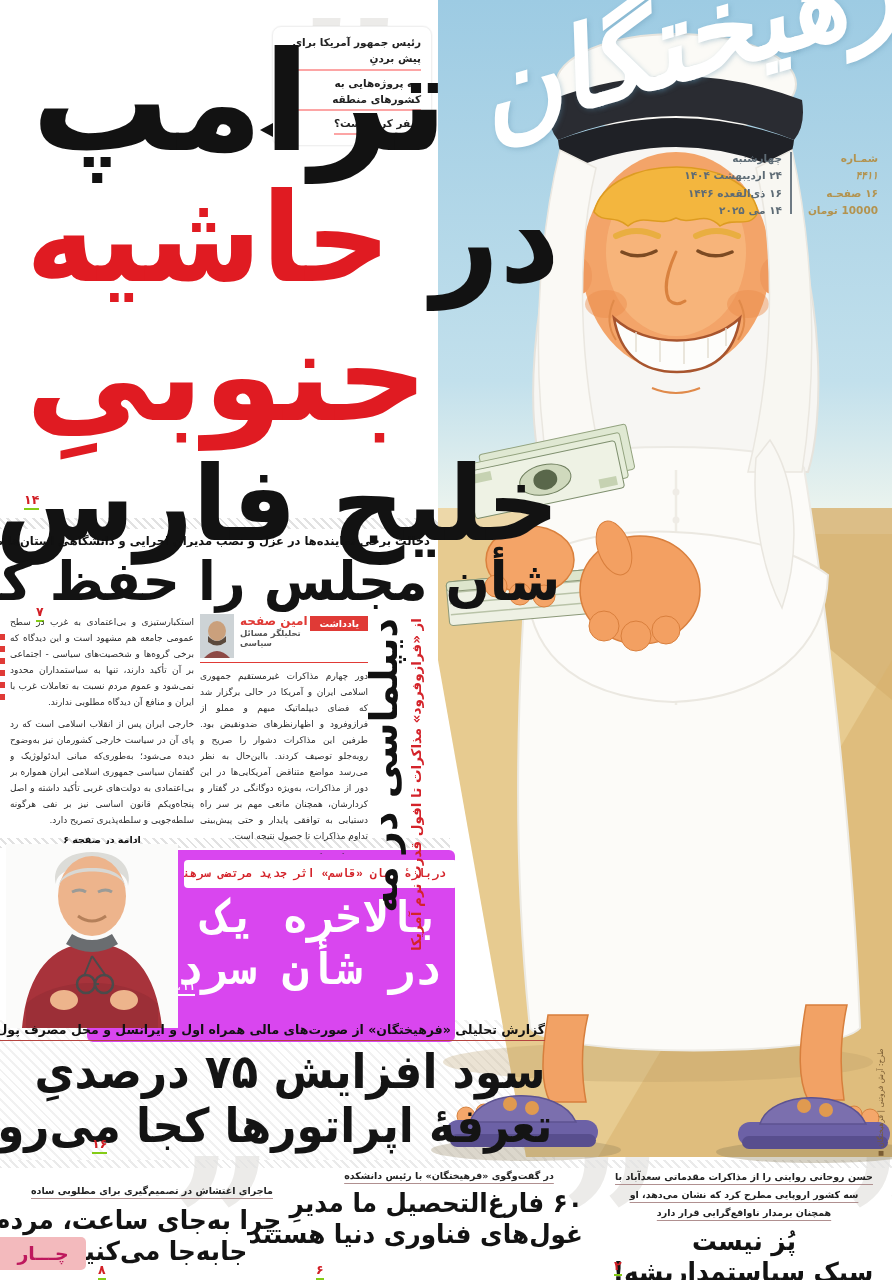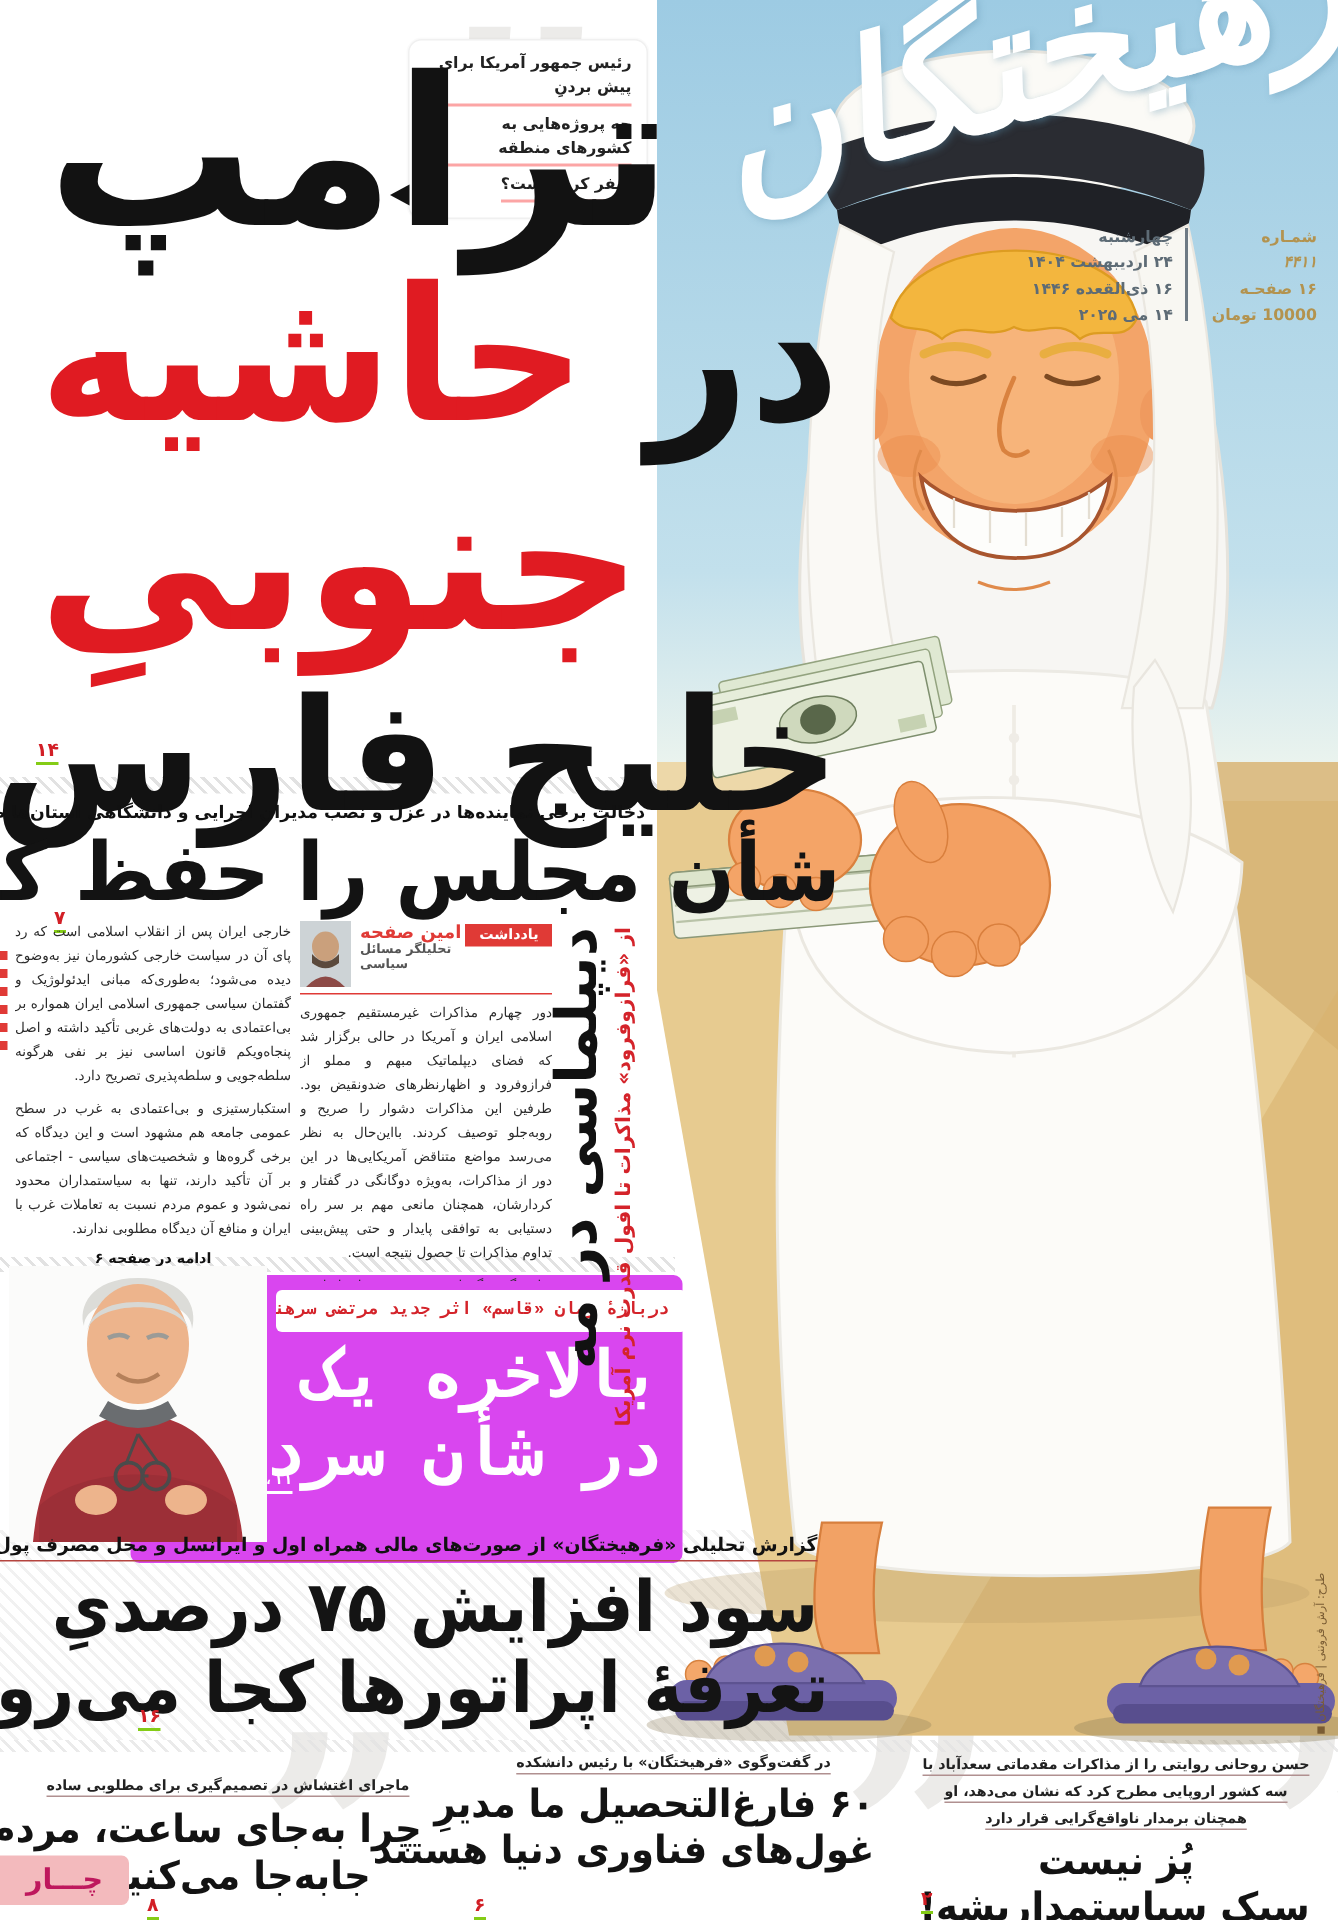--- a/index.html
+++ b/index.html
@@ -265,22 +265,22 @@
       </svg>
     </div>
     <div class="bodytxt">
       <p>دور چهارم مذاکرات غیرمستقیم جمهوری اسلامی ایران و آمریکا در حالی برگزار شد که فضای دیپلماتیک مبهم و مملو از فرازوفرود و اظهارنظرهای ضدونقیض بود. طرفین این مذاکرات دشوار را صریح و روبه‌جلو توصیف کردند. بااین‌حال به نظر می‌رسد مواضع متناقض آمریکایی‌ها در این دور از مذاکرات، به‌ویژه دوگانگی در گفتار و کردارشان، همچنان مانعی مهم بر سر راه دستیابی به توافقی پایدار و حتی پیش‌بینی تداوم مذاکرات تا حصول نتیجه است.</p>
       <p>تداوم گفت‌وگوهای غیرمستقیم میان ایران و آمریکا، نشان‌دهنده تلاش تیم مذاکره‌کننده کشورمان برای رفع تحریم‌های ظالمانه و یافتن راه‌حلی دیپلماتیک برای اختلافات است. بااین‌حال نمی‌توان واقعیت‌های میدانی و فضای حاکم بر مذاکرات را - که حاکی از بی‌اعتمادی عمیق است - نادیده گرفت.</p>
 
     </div>
   </div>
   <div class="left-col">
     <div class="bodytxt">
+      <p>استکبارستیزی و بی‌اعتمادی به غرب در سطح عمومی جامعه هم مشهود است و این دیدگاه که برخی گروه‌ها و شخصیت‌های سیاسی - اجتماعی بر آن تأکید دارند، تنها به سیاستمداران محدود نمی‌شود و عموم مردم نسبت به تعاملات غرب با ایران و منافع آن دیدگاه مطلوبی ندارند.</p>
       <p>خارجی ایران پس از انقلاب اسلامی است که رد پای آن در سیاست خارجی کشورمان نیز به‌وضوح دیده می‌شود؛ به‌طوری‌که مبانی ایدئولوژیک و گفتمان سیاسی جمهوری اسلامی ایران همواره بر بی‌اعتمادی به دولت‌های غربی تأکید داشته و اصل پنجاه‌ویکم قانون اساسی نیز بر نفی هرگونه سلطه‌جویی و سلطه‌پذیری تصریح دارد.</p>
-      <p>استکبارستیزی و بی‌اعتمادی به غرب در سطح عمومی جامعه هم مشهود است و این دیدگاه که برخی گروه‌ها و شخصیت‌های سیاسی - اجتماعی بر آن تأکید دارند، تنها به سیاستمداران محدود نمی‌شود و عموم مردم نسبت به تعاملات غرب با ایران و منافع آن دیدگاه مطلوبی ندارند.</p>
     </div>
     <div class="continued">ادامه در صفحه ۶</div>
   </div>
 
   <div class="hatch" style="left:0;top:838px;width:450px;height:10px;"></div>
 
   <div class="book-band">
     <div class="book-kicker">دربارهٔ رمان «قاسم» اثر جدید مرتضی سرهنگی</div>
     <div class="book-h book-h1">بالاخره یک کتاب</div>
     <div class="book-h book-h2">در شأن سردار</div>

